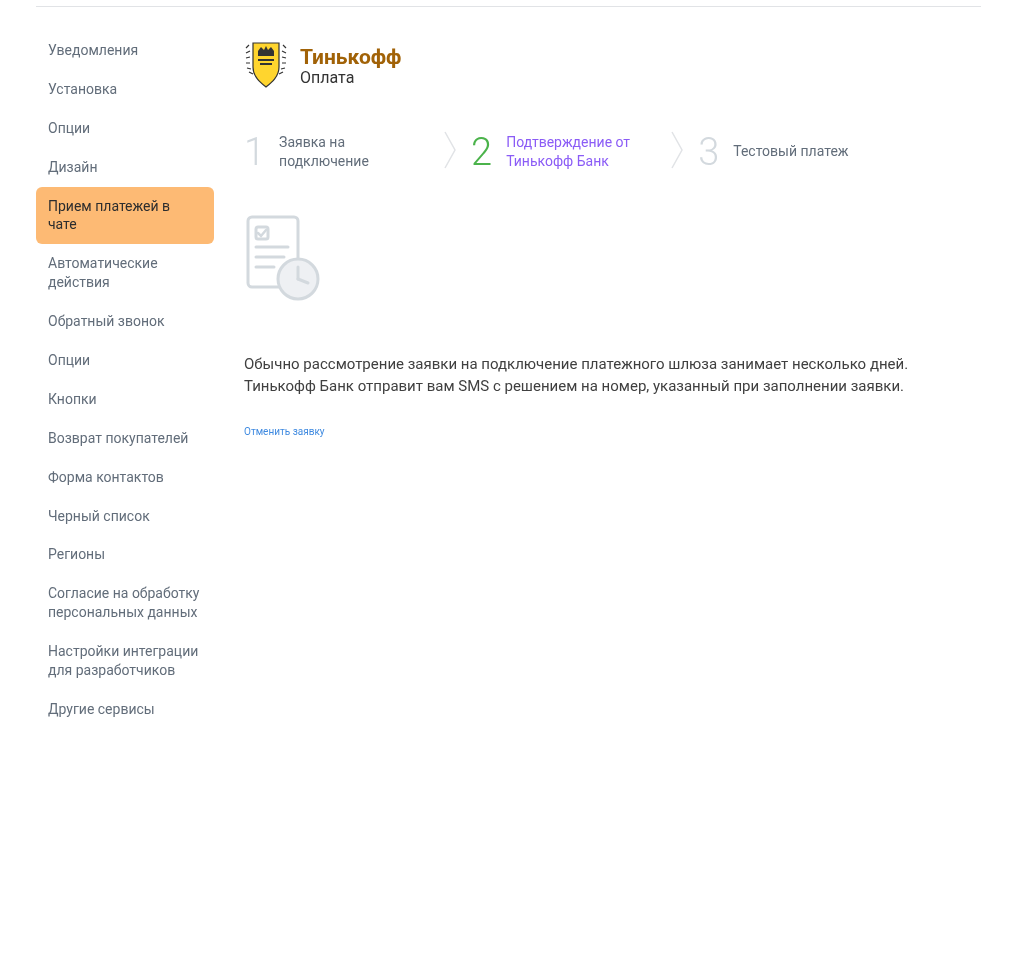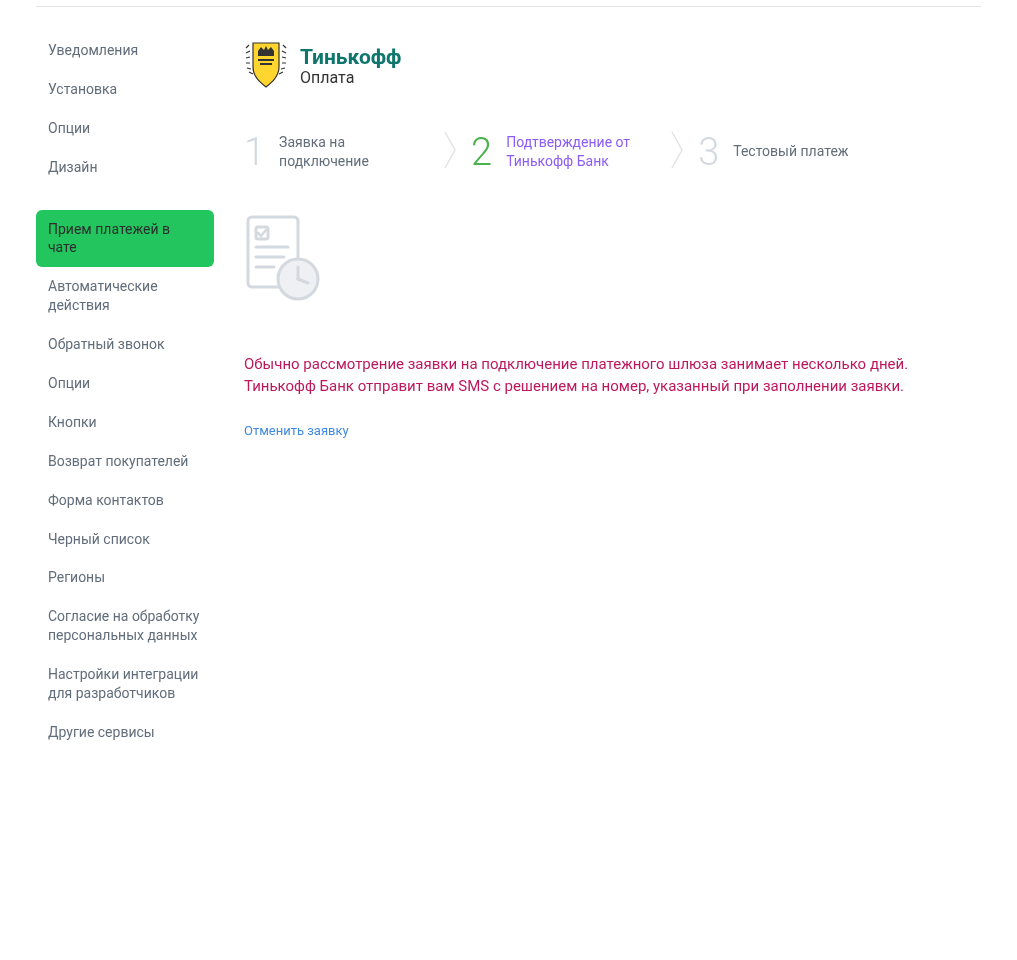--- a/index.html
+++ b/index.html
@@ -26,40 +26,39 @@
   .sidebar-item {
     display: block;
     padding: 10px 12px;
     color: #626d7a;
     cursor: pointer;
     border-radius: 6px;
     line-height: 1.35;
     font-size: 14px;
   }
   .sidebar-item.active {
-    background: #22c55e;
+    background: #fdba74;
     color: #2c2d2e;
-    margin-top: 23px;
   }
   .main {
     flex: 1;
     padding-left: 30px;
     padding-top: 8px;
   }
   .logo-row {
     display: flex;
     align-items: center;
     gap: 12px;
     margin-bottom: 36px;
   }
   .logo-svg { width: 44px; height: 52px; }
   .logo-text .title {
     font-size: 21px;
     font-weight: 700;
-    color: #0f766e;
+    color: #a16207;
     line-height: 1.1;
   }
   .logo-text .subtitle {
     font-size: 16px;
     color: #333;
     font-weight: 400;
     line-height: 1.1;
   }
   .steps {
     display: flex;
@@ -89,29 +88,29 @@
   }
   .step.active .step-label {
     color: #8b5cf6;
   }
   .chevron { color: #d3d9de; flex-shrink: 0; }
   .illustration {
     margin-bottom: 36px;
   }
   .description {
     font-size: 15px;
-    color: #be185d;
+    color: #404040;
     line-height: 1.45;
     margin-bottom: 24px;
     max-width: 740px;
     margin-top: 48px;
   }
   .cancel-link {
     color: #3f8ae0;
-    font-size: 13px;
+    font-size: 10px;
     cursor: pointer;
   }
 </style>
 </head>
 <body>
 
 <div class="top-divider"></div>
 
 <div class="layout">
 

